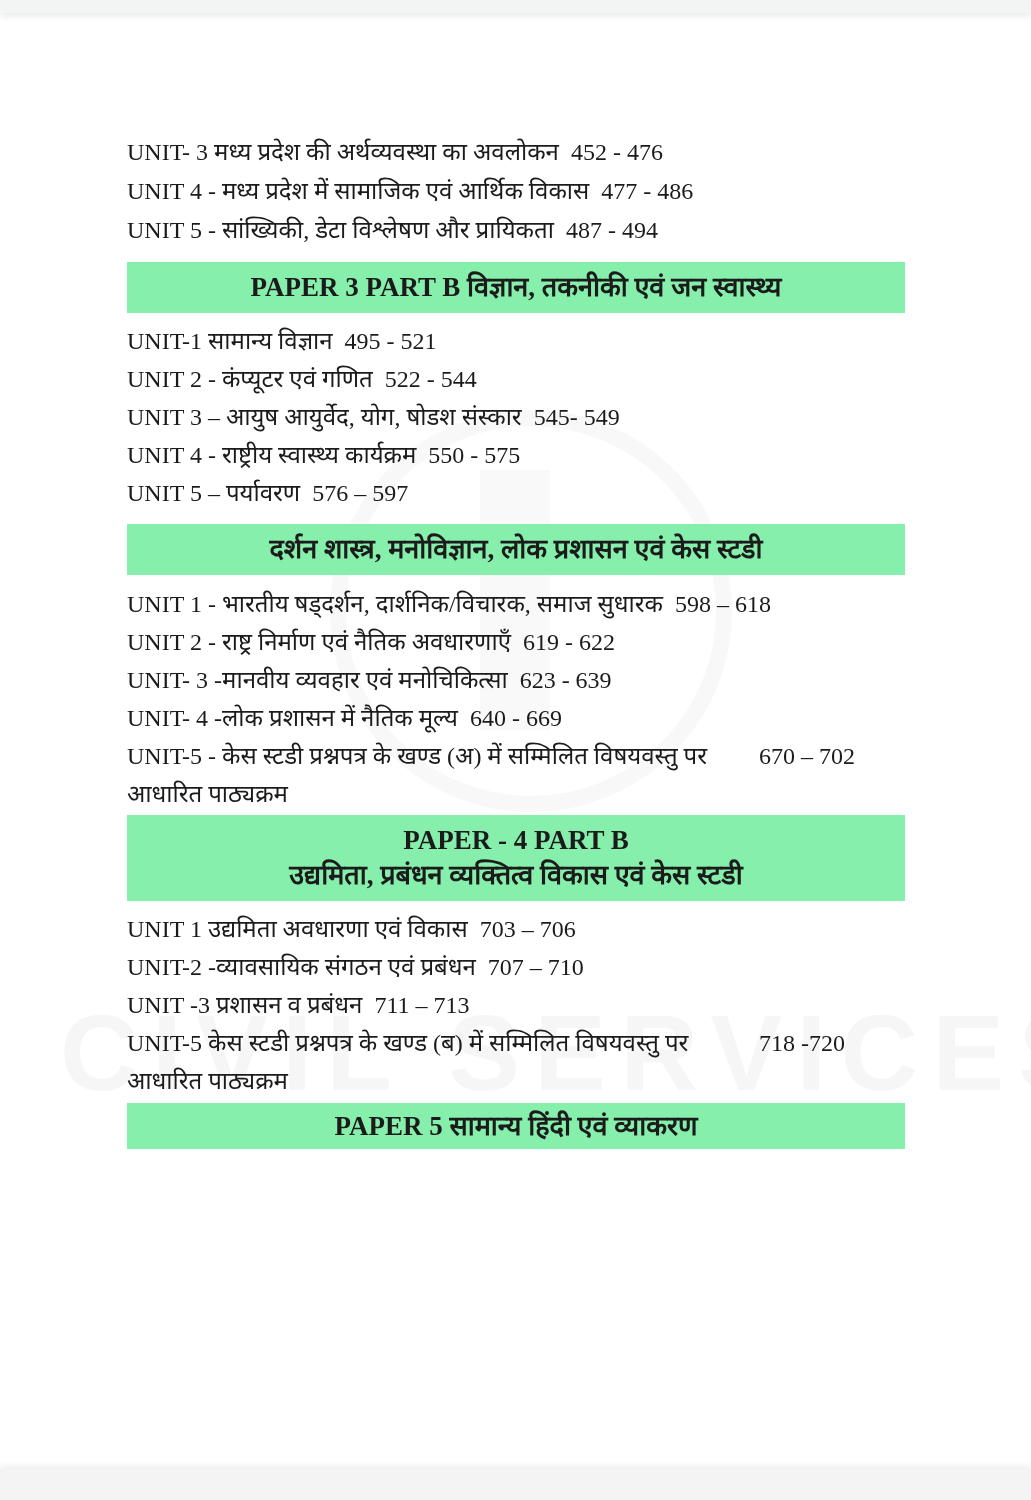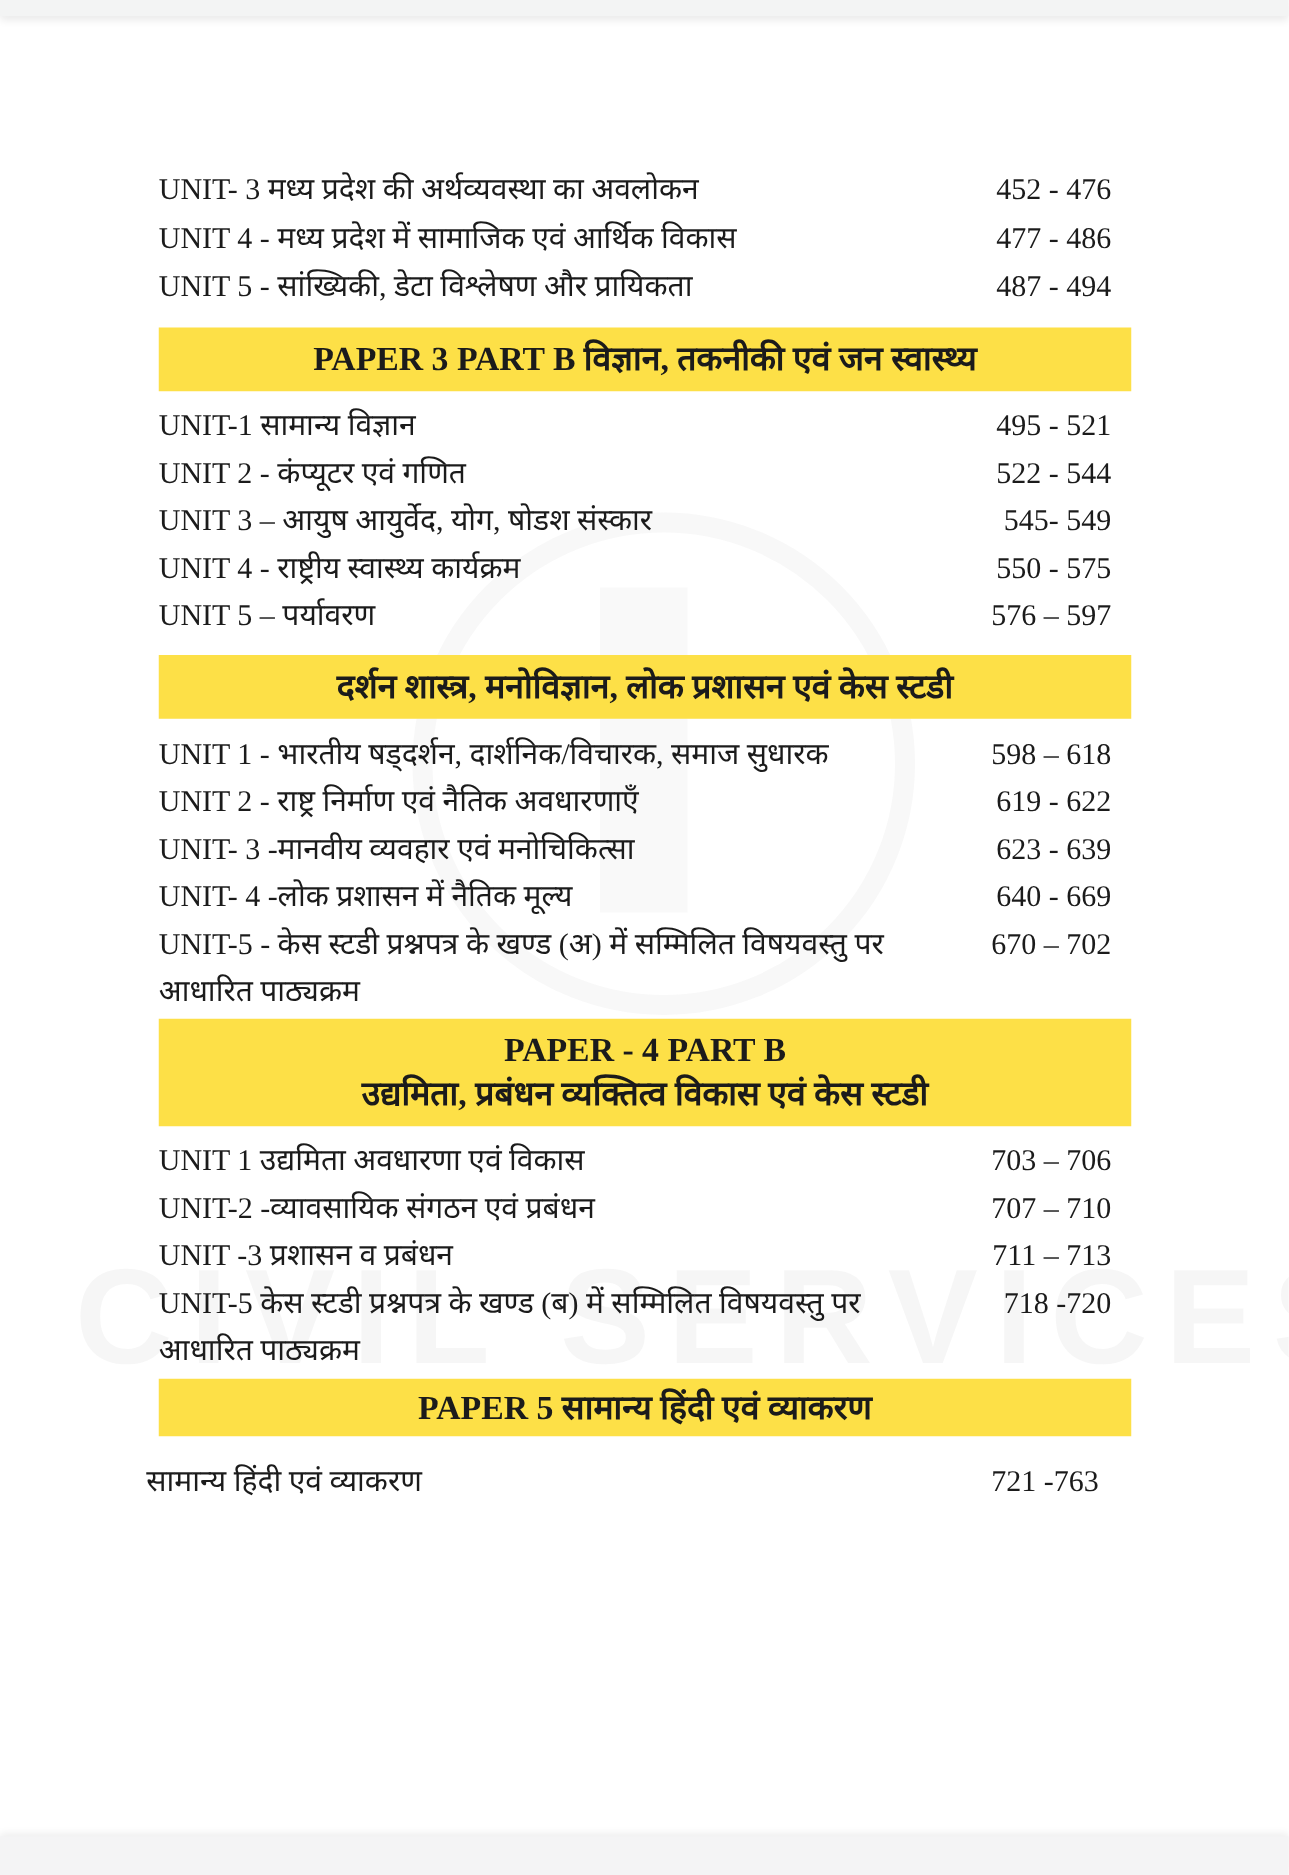--- a/index.html
+++ b/index.html
@@ -75,36 +75,35 @@
     left: 127px;
     top: 0;
     width: 778px;
     z-index: 1;
     padding-top: 133px;
     box-sizing: border-box;
   }
   .rows { width: 778px; }
   .row {
     display: flex;
-    justify-content: space-between;
     align-items: flex-start;
     width: 762px;
     font-size: 24px;
     line-height: 38px;
   }
   .row .t {
     max-width: 620px;
   }
   .row .p {
     white-space: nowrap;
     padding-left: 12px;
   }
   .s1 .row { line-height: 39px; }
   .band {
-    background: #fde047;
+    background: #86efac;
     width: 778px;
     text-align: center;
     font-weight: bold;
     font-size: 27px;
     line-height: 35px;
     padding: 8px 0;
     box-sizing: border-box;
   }
   .band .bl { display: block; }
   .band1 { margin-top: 12px; }
@@ -219,22 +218,16 @@
     <div class="row">
       <span class="t">UNIT-5 केस स्टडी प्रश्नपत्र के खण्ड (ब) में सम्मिलित विषयवस्तु पर आधारित पाठ्यक्रम</span>
       <span class="p">718 -720</span>
     </div>
   </div>
 
   <div class="band band4">
     <span class="bl">PAPER 5 सामान्य हिंदी एवं व्याकरण</span>
   </div>
 
-  <div class="rows s5">
-    <div class="row">
-      <span class="t">सामान्य हिंदी एवं व्याकरण</span>
-      <span class="p">721 -763</span>
-    </div>
-  </div>
 
 </div>
 
 <div class="bottom-strip"></div>
 
 </body></html>

